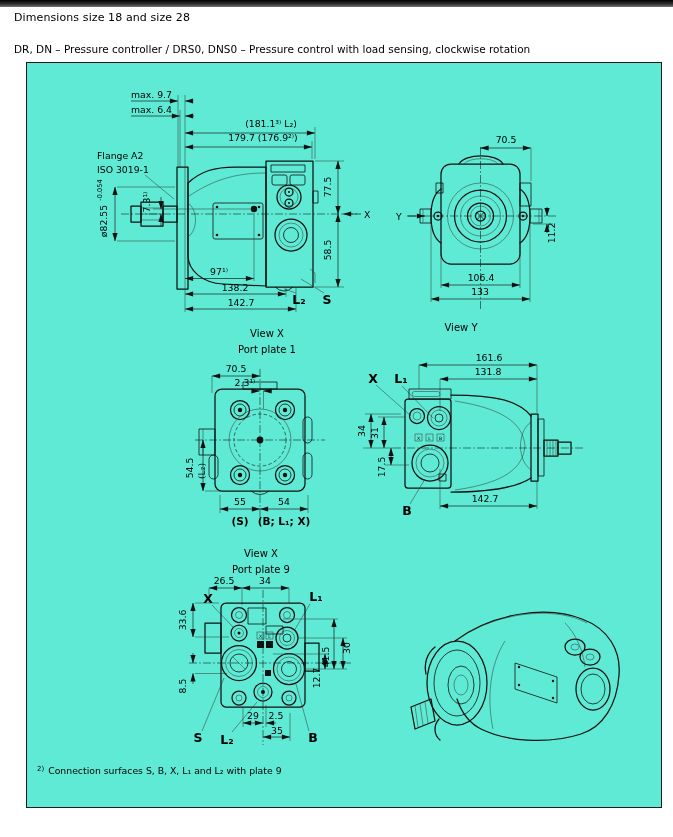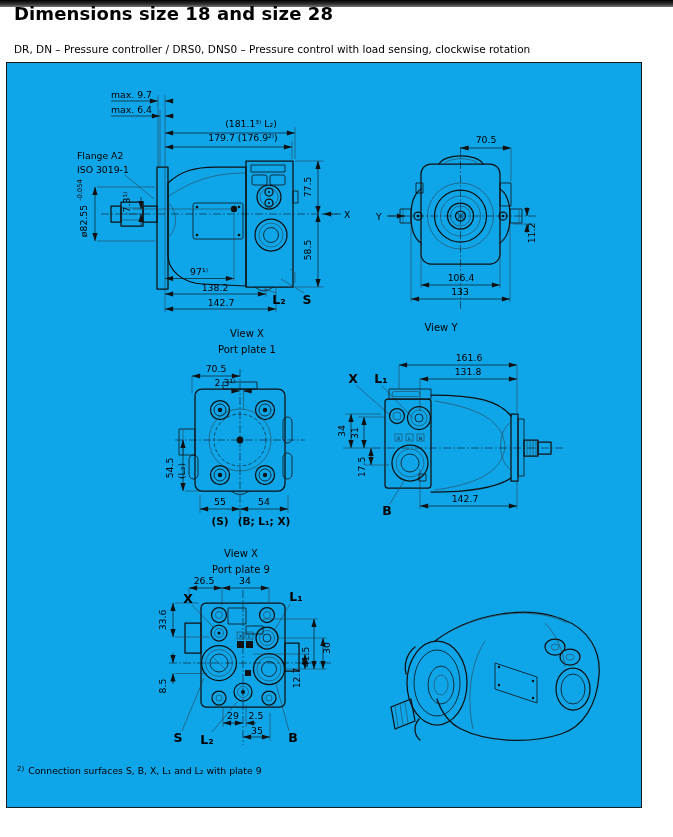--- a/index.html
+++ b/index.html
@@ -1,24 +1,24 @@
 <!DOCTYPE html>
 <html><head>
 <meta charset="utf-8">
 <style>
   html,body{margin:0;padding:0}
   body{width:673px;height:837px;background:#fff;position:relative;
        font-family:"DejaVu Sans","Liberation Sans",sans-serif;color:#000;overflow:hidden}
   .topbar{position:absolute;left:0;top:0;width:673px;height:7px;
           background:linear-gradient(#000 0%,#333 60%,#777 100%)}
-  .title{position:absolute;left:14px;top:3px;font-size:18px;font-weight:bold;letter-spacing:.1px}
+  .title{position:absolute;left:14px;top:11px;font-size:11px;font-weight:normal;letter-spacing:.1px}
   .subtitle{position:absolute;left:14px;top:43px;font-size:10.5px}
   .subtitle b{font-weight:normal}
-  .frame{position:absolute;left:6px;top:62px;width:634px;height:744px;
-         border:1.6px solid #1a1a1a;background:#0ea5e9}
+  .frame{position:absolute;left:26px;top:62px;width:634px;height:744px;
+         border:1.6px solid #1a1a1a;background:#5eead4}
   .frame svg{position:absolute;overflow:visible}
   
   .t1{fill:none;stroke:#111;stroke-width:1.25;stroke-linejoin:round;stroke-linecap:round}
   .t2{fill:none;stroke:#111;stroke-width:.8;stroke-linejoin:round}
   .t3{fill:none;stroke:#333;stroke-width:.5}
   .dim{fill:none;stroke:#111;stroke-width:.65}
   .cl{fill:none;stroke:#111;stroke-width:.55;stroke-dasharray:8 2.2 1.6 2.2}
   .dsh{fill:none;stroke:#111;stroke-width:.6;stroke-dasharray:3.5 2.2}
   .fd{fill:#111;stroke:none}
   text{font-family:"DejaVu Sans","Liberation Sans",sans-serif;fill:#000}

